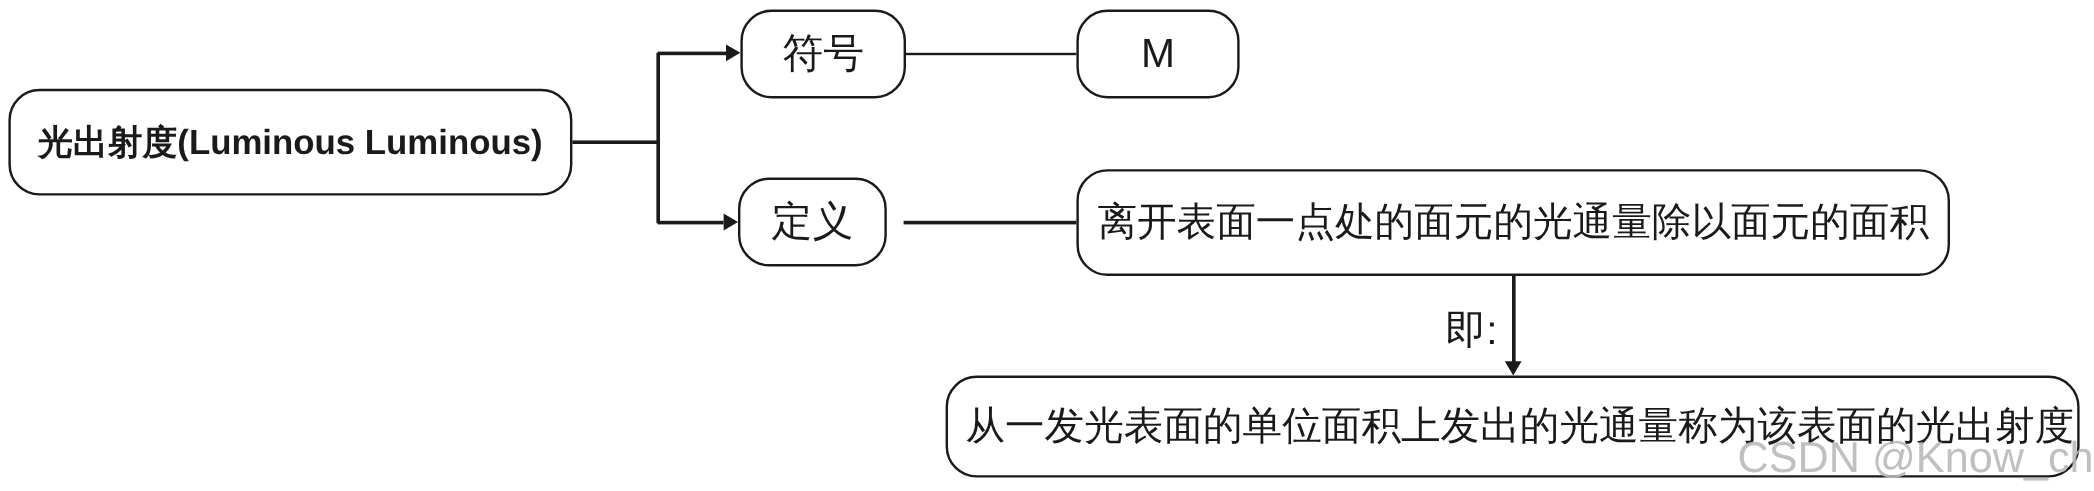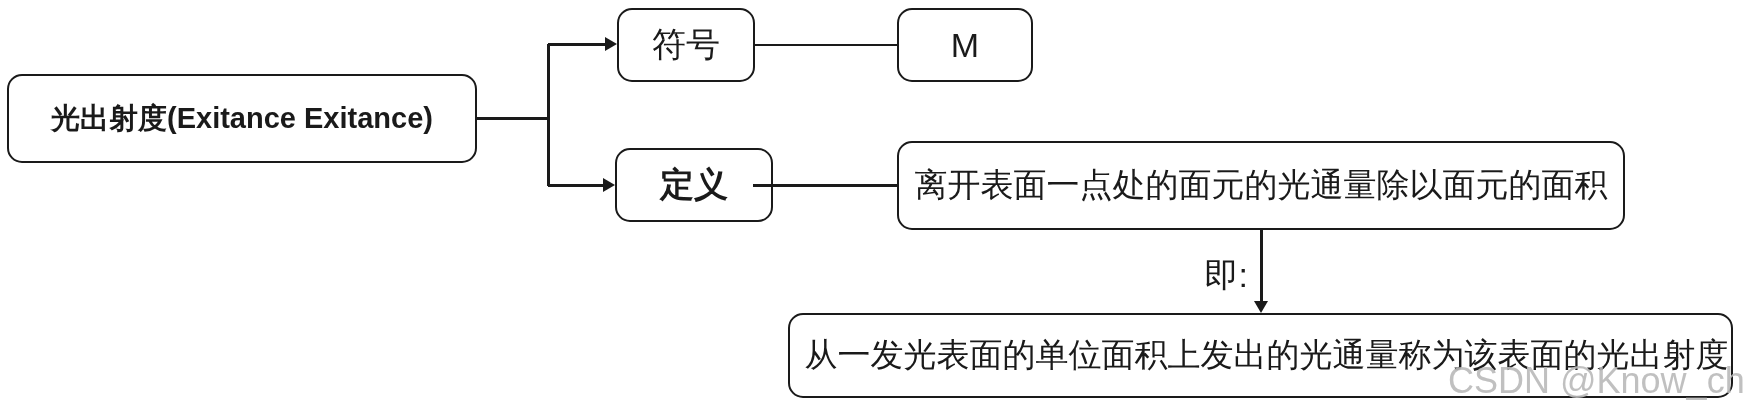--- a/index.html
+++ b/index.html
@@ -12,21 +12,21 @@
     position: relative;
     width: 1745px;
     height: 409px;
     background: #ffffff;
     overflow: hidden;
   }
   .node {
     position: absolute;
     box-sizing: border-box;
     border: 2.5px solid #1a1a1a;
-    border-radius: 15px;
+    border-radius: 26px;
     background: #ffffff;
     display: flex;
     align-items: center;
     justify-content: center;
     color: #1a1a1a;
     text-align: center;
     white-space: nowrap;
   }
   .node-root {
     left: 7px; top: 74px; width: 470px; height: 89px;
@@ -34,23 +34,22 @@
   }
   .node-symbol {
     left: 617px; top: 8px; width: 138px; height: 74px;
     font-size: 34px;
   }
   .node-m {
     left: 897px; top: 8px; width: 136px; height: 74px;
     font-size: 34px;
   }
   .node-definition {
-    left: 615px; top: 148px; width: 158px; height: 74px;
+    left: 615px; top: 148px; width: 124px; height: 74px;
     font-size: 34px;
-    font-weight: bold;
   }
   .node-deftext {
     left: 897px; top: 141px; width: 728px; height: 89px;
     font-size: 33px;
     font-family: Liberation Mono, monospace;
   }
   .node-result {
     left: 788px; top: 313px; width: 945px; height: 85px;
     font-size: 33px;
     padding-left: 12px;
@@ -94,21 +93,21 @@
     color: rgba(185, 185, 185, 0.9);
     white-space: nowrap;
     z-index: 5;
   }
 </style>
 </head>
 <body>
 
 <div id="canvas">
 
-  <div class="node node-root">光出射度(Exitance Exitance)</div>
+  <div class="node node-root">光出射度(Luminous Luminous)</div>
 
   <div class="line-h" style="left:477px; top:117px; width:71px;"></div>
   <div class="line-v" style="left:547px; top:44px; height:142px;"></div>
 
   <div class="line-h" style="left:548px; top:43px; width:58px;"></div>
   <div class="arrow-right" style="left:605px; top:37px;"></div>
 
   <div class="node node-symbol">符号</div>
 
   <div class="line-h" style="left:755px; top:43.75px; width:142px;"></div>

